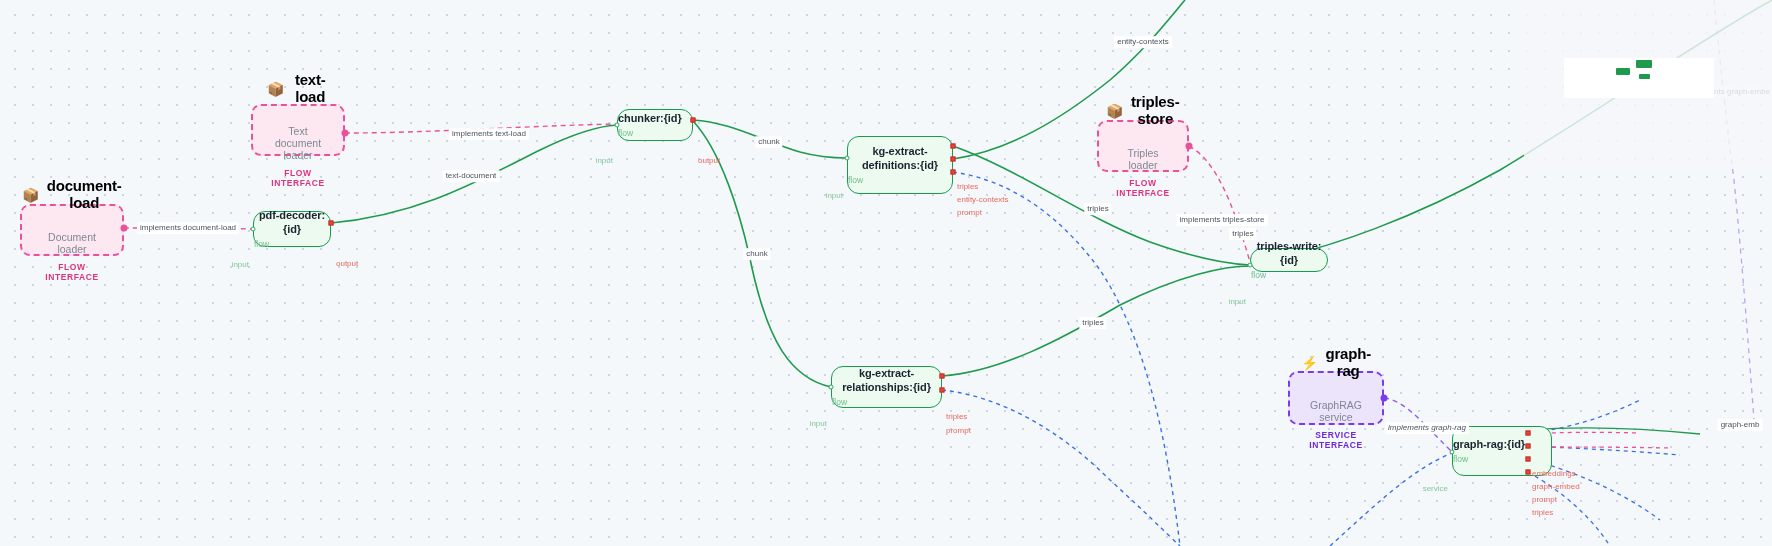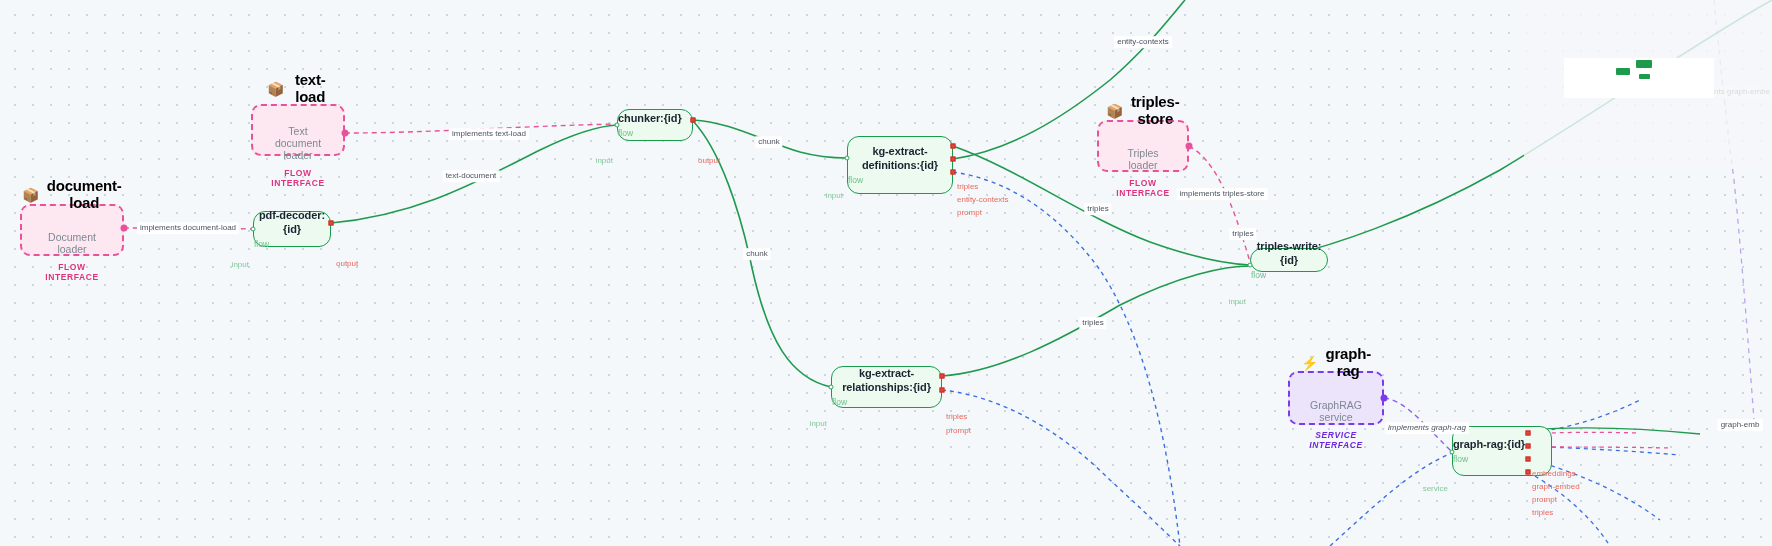--- a/index.html
+++ b/index.html
@@ -64,21 +64,21 @@
     color: #7e8892;
     margin-top: 20px;
   }
   .iface-badge {
     font-size: 8.5px;
     font-weight: bold;
     letter-spacing: 0.6px;
     margin-top: 7px;
   }
   .iface.flow .iface-badge { color: #e0317f; }
-  .iface.service .iface-badge { color: #6d28d9; font-style: italic; }
+  .iface.service .iface-badge { color: #6d28d9; }
 
   
   .flownode {
     position: absolute;
     box-sizing: border-box;
     background: #edfaf0;
     border: 1.6px solid #199b4e;
     border-radius: 12px;
     display: flex;
     flex-direction: column;
@@ -311,21 +311,21 @@
   <div class="plabel out right" style="left:1532px; top:433px;">embeddings</div>
   <div class="port out" style="left:1528px; top:446px;"></div>
   <div class="plabel out right" style="left:1532px; top:446px;">graph-embed</div>
   <div class="port out" style="left:1528px; top:459px;"></div>
   <div class="plabel out right" style="left:1532px; top:459px;">prompt</div>
   <div class="port out" style="left:1528px; top:472px;"></div>
   <div class="plabel out right" style="left:1532px; top:472px;">triples</div>
 
   <div class="elabel" style="left:489px; top:134px;">implements text-load</div>
   <div class="elabel" style="left:188px; top:228px;">implements document-load</div>
-  <div class="elabel" style="left:1222px; top:194px;">implements triples-store</div>
+  <div class="elabel" style="left:1222px; top:220px;">implements triples-store</div>
   <div class="elabel" style="left:1427px; top:428px;font-style:italic;">implements graph-rag</div>
   <div class="elabel" style="left:1727px; top:92px;">implements graph-embe</div>
   <div class="elabel" style="left:471px; top:176px;">text-document</div>
   <div class="elabel" style="left:769px; top:142px;">chunk</div>
   <div class="elabel" style="left:757px; top:254px;">chunk</div>
   <div class="elabel" style="left:1098px; top:209px;">triples</div>
   <div class="elabel" style="left:1243px; top:234px;">triples</div>
   <div class="elabel" style="left:1093px; top:323px;">triples</div>
   <div class="elabel" style="left:1143px; top:42px;">entity-contexts</div>
   <div class="elabel" style="left:1740px; top:425px;">graph-emb</div>

